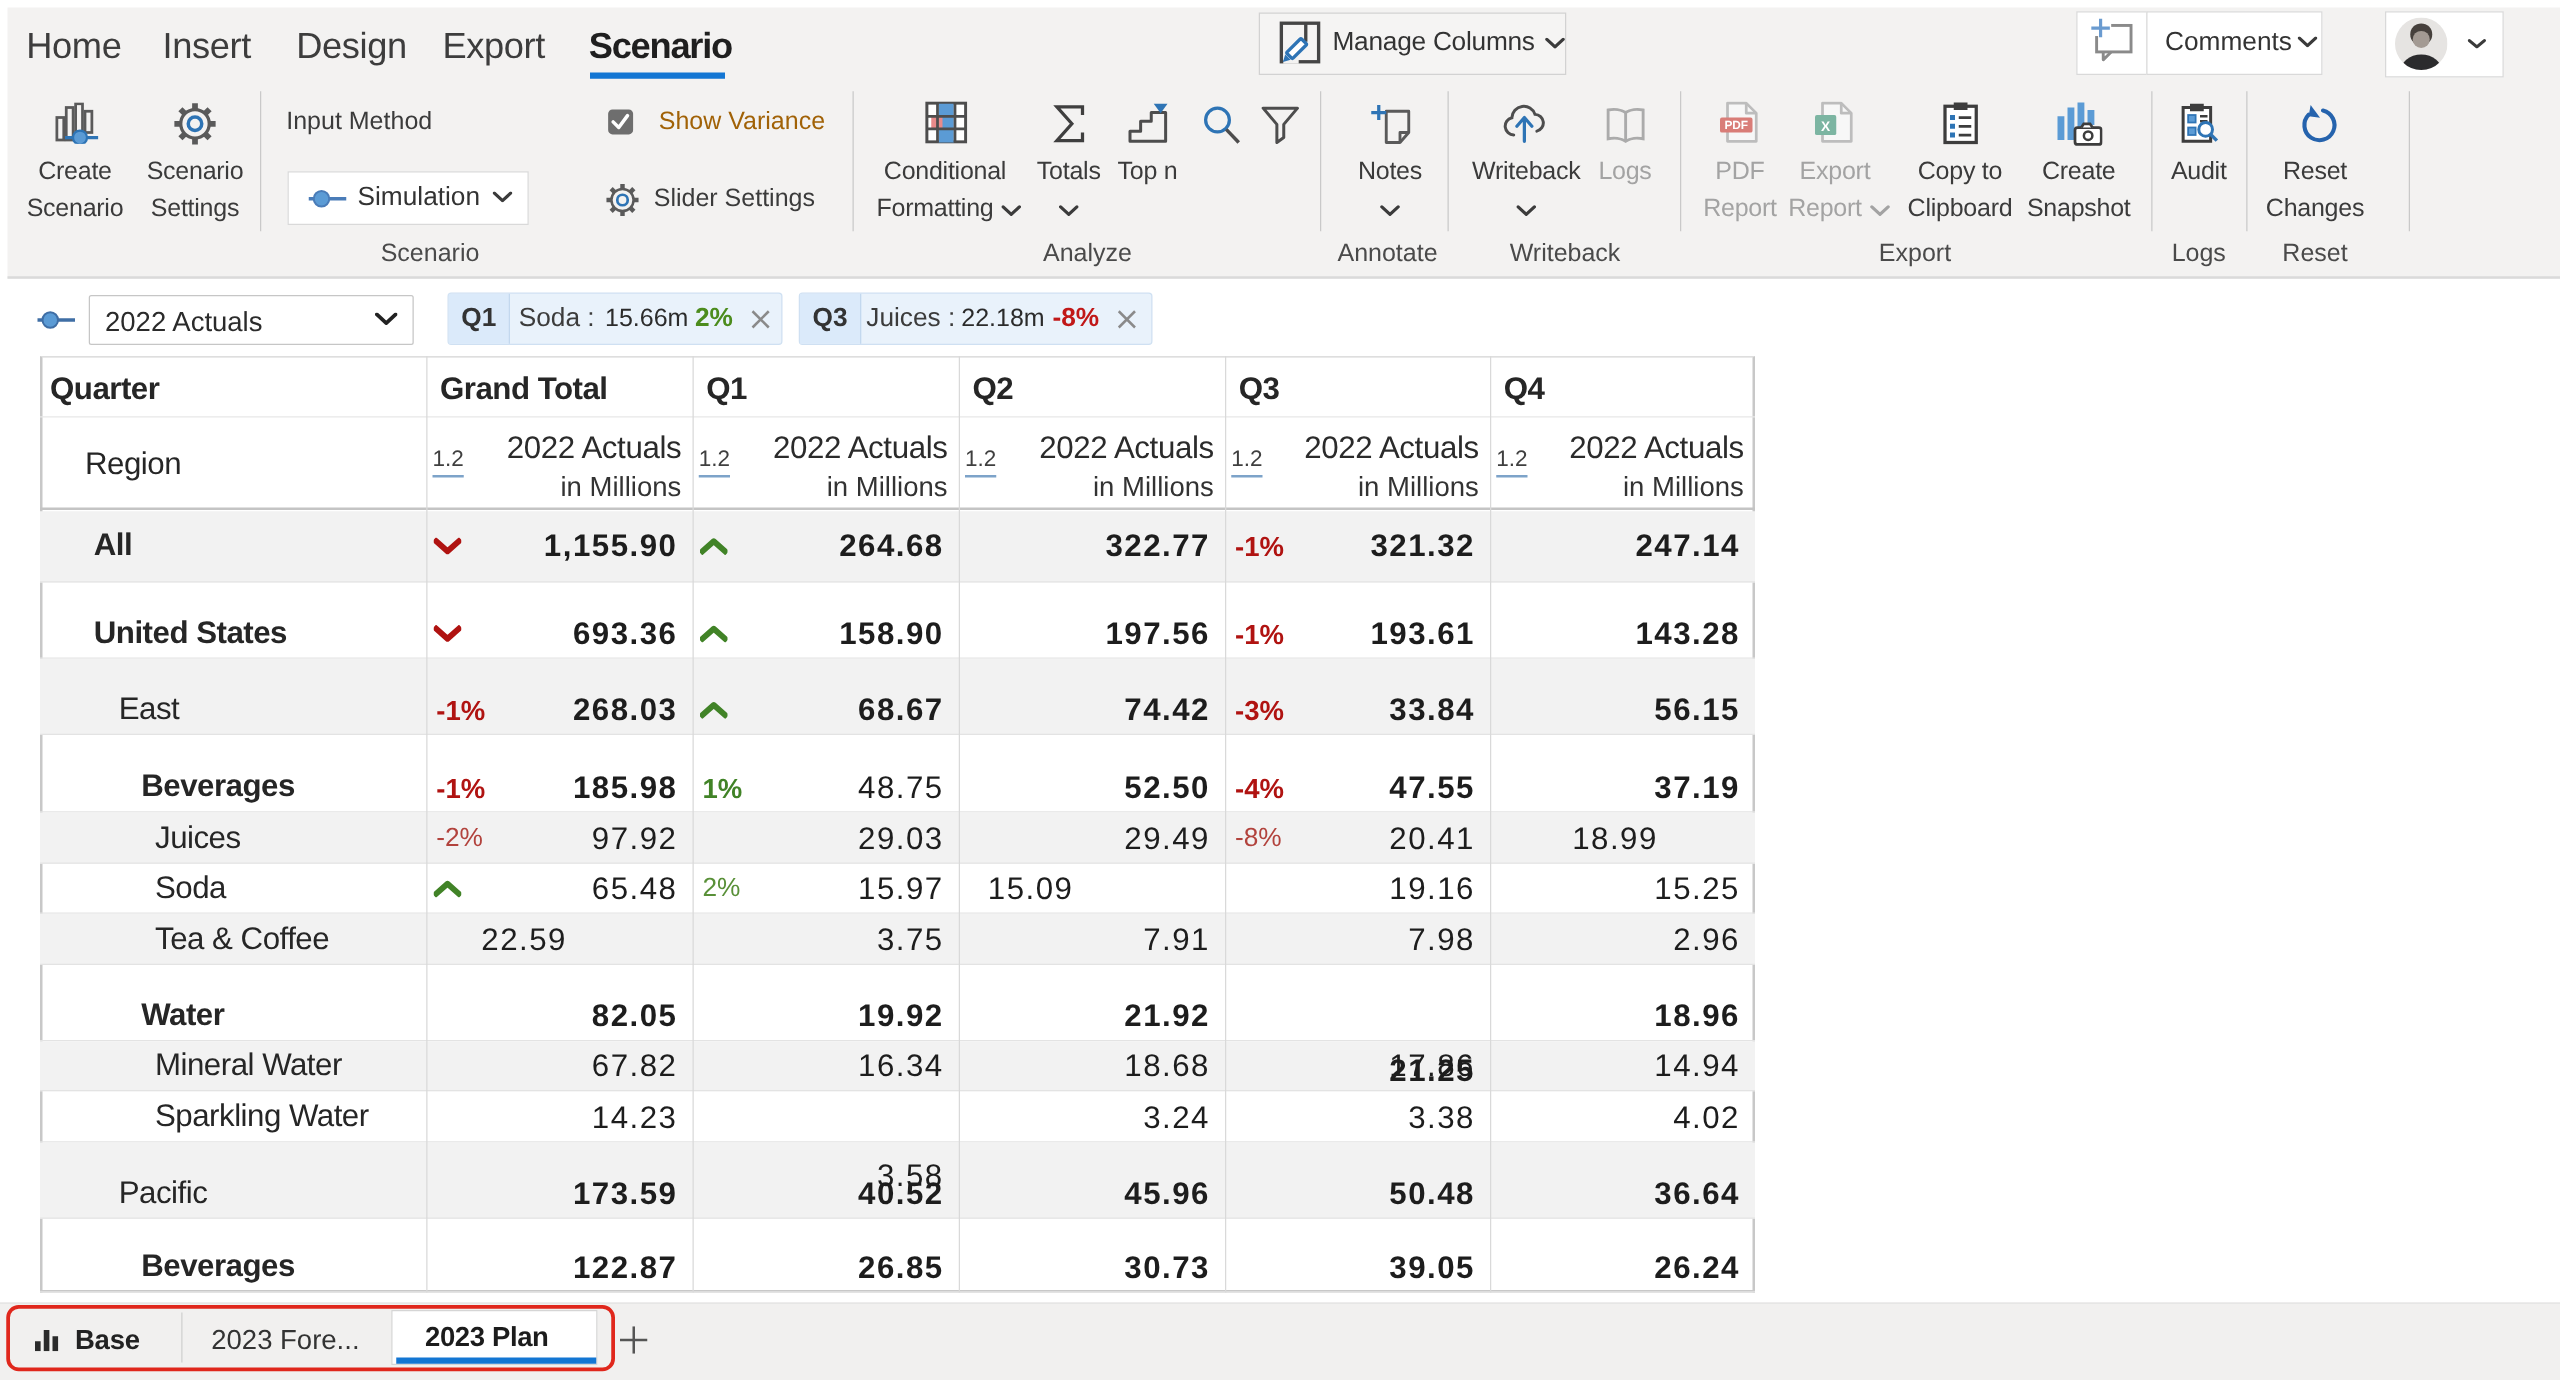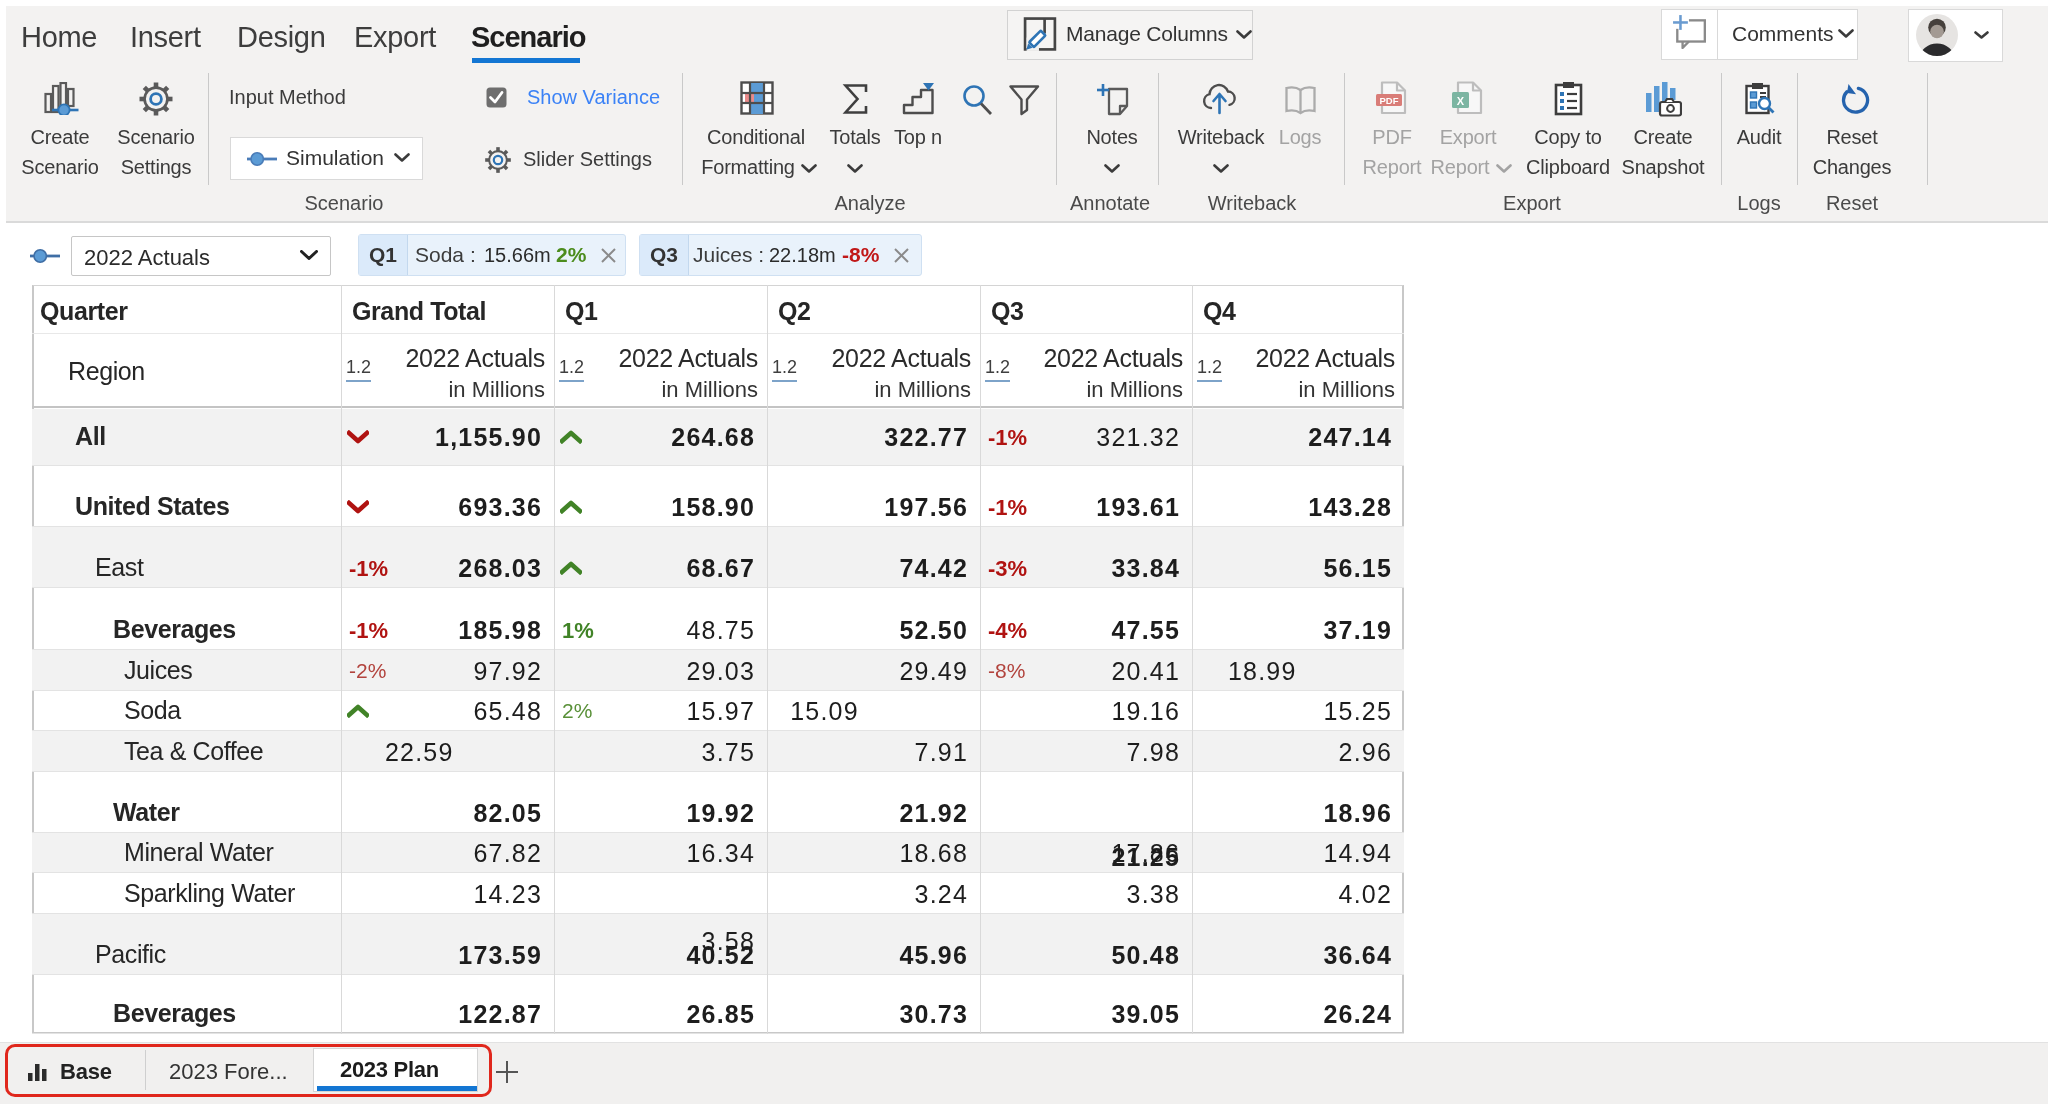--- a/index.html
+++ b/index.html
@@ -62,21 +62,21 @@
     <circle cx="11.2" cy="9.0" r="6.2" fill="#5b9bd5" stroke="#4a7cb8" stroke-width="1.6"></circle>
   </svg>
 <div class="abs" style="left:286px;top:146px;font-size:21px;color:#333">Simulation</div>
 <svg class="abs" style="left:394px;top:153px" width="16" height="9" viewBox="0 0 16 9">
     <polyline points="1.5,1.5 8.0,7.5 14.5,1.5" fill="none" stroke="#3b3b3b" stroke-width="2.6" stroke-linecap="round" stroke-linejoin="round"></polyline>
   </svg>
 <svg class="abs" style="left:486px;top:87px" width="21" height="21" viewBox="0 0 21 21">
     <rect x="0.5" y="0.5" width="20" height="20" rx="3.5" fill="#6e6e6e"></rect>
     <polyline points="4.5,10.5 9,15 16,5.5" fill="none" stroke="#fff" stroke-width="2.8" stroke-linecap="round" stroke-linejoin="round"></polyline>
   </svg>
-<div class="abs" style="left:527px;top:86px;font-size:20px;color:#3b82f6">Show Variance</div>
+<div class="abs" style="left:527px;top:86px;font-size:20px;color:#a16207">Show Variance</div>
 <svg class="abs" style="left:484px;top:146px" width="28" height="28" viewBox="0 0 36 36">
     <line x1="18" y1="1.5" x2="18" y2="6.5" stroke="#5a5a5a" stroke-width="4.6" transform="rotate(0 18 18)"></line>
     <line x1="18" y1="1.5" x2="18" y2="6.5" stroke="#5a5a5a" stroke-width="4.6" transform="rotate(45 18 18)"></line>
     <line x1="18" y1="1.5" x2="18" y2="6.5" stroke="#5a5a5a" stroke-width="4.6" transform="rotate(90 18 18)"></line>
     <line x1="18" y1="1.5" x2="18" y2="6.5" stroke="#5a5a5a" stroke-width="4.6" transform="rotate(135 18 18)"></line>
     <line x1="18" y1="1.5" x2="18" y2="6.5" stroke="#5a5a5a" stroke-width="4.6" transform="rotate(180 18 18)"></line>
     <line x1="18" y1="1.5" x2="18" y2="6.5" stroke="#5a5a5a" stroke-width="4.6" transform="rotate(225 18 18)"></line>
     <line x1="18" y1="1.5" x2="18" y2="6.5" stroke="#5a5a5a" stroke-width="4.6" transform="rotate(270 18 18)"></line>
     <line x1="18" y1="1.5" x2="18" y2="6.5" stroke="#5a5a5a" stroke-width="4.6" transform="rotate(315 18 18)"></line>
     <circle cx="18" cy="18" r="11.4" fill="#f3f2f1" stroke="#5a5a5a" stroke-width="2.6"></circle>
@@ -353,21 +353,21 @@
       <polyline points="2,3 11,11 20,3" fill="none" stroke="#b01311" stroke-width="4.6" stroke-linejoin="round" stroke-linecap="square"></polyline>
     </svg>
   </div>
 <div class="num" style="left:554px;top:423px;width:201px;text-align:right;font-weight:bold;">264.68</div>
 <div class="abs" style="left:560px;top:430px">
     <svg width="22" height="14" viewBox="0 0 22 14" style="display:block">
       <polyline points="2,11 11,3 20,11" fill="none" stroke="#418327" stroke-width="4.6" stroke-linejoin="round" stroke-linecap="square"></polyline>
     </svg>
   </div>
 <div class="num" style="left:767px;top:423px;width:201px;text-align:right;font-weight:bold;">322.77</div>
-<div class="num" style="left:980px;top:423px;width:200px;text-align:right;font-weight:normal;">321.32</div>
+<div class="num" style="left:980px;top:423px;width:200px;text-align:right;font-weight:bold;">321.32</div>
 <div class="abs" style="left:988px;top:425px;font-size:22px;color:#b01311;font-weight:bold;">-1%</div>
 <div class="num" style="left:1192px;top:423px;width:200px;text-align:right;font-weight:bold;">247.14</div>
 <div class="rowlab" style="left:75px;top:492px;font-weight:bold;">United States</div>
 <div class="num" style="left:341px;top:493px;width:201px;text-align:right;font-weight:bold;">693.36</div>
 <div class="abs" style="left:347px;top:500px">
     <svg width="22" height="14" viewBox="0 0 22 14" style="display:block">
       <polyline points="2,3 11,11 20,3" fill="none" stroke="#b01311" stroke-width="4.6" stroke-linejoin="round" stroke-linecap="square"></polyline>
     </svg>
   </div>
 <div class="num" style="left:554px;top:493px;width:201px;text-align:right;font-weight:bold;">158.90</div>
@@ -402,21 +402,21 @@
 <div class="num" style="left:980px;top:616px;width:200px;text-align:right;font-weight:bold;">47.55</div>
 <div class="abs" style="left:988px;top:618px;font-size:22px;color:#b01311;font-weight:bold;">-4%</div>
 <div class="num" style="left:1192px;top:616px;width:200px;text-align:right;font-weight:bold;">37.19</div>
 <div class="rowlab" style="left:124px;top:656px;">Juices</div>
 <div class="num" style="left:341px;top:657px;width:201px;text-align:right;">97.92</div>
 <div class="abs" style="left:349px;top:659px;font-size:21px;color:#b2433d;font-weight:normal;">-2%</div>
 <div class="num" style="left:554px;top:657px;width:201px;text-align:right;">29.03</div>
 <div class="num" style="left:767px;top:657px;width:201px;text-align:right;">29.49</div>
 <div class="num" style="left:980px;top:657px;width:200px;text-align:right;padding-left:24px;">20.41</div>
 <div class="abs" style="left:988px;top:659px;font-size:21px;color:#b2433d;font-weight:normal;">-8%</div>
-<div class="num" style="left:1192px;top:657px;width:200px;text-align:left;padding-left:36px;">18.99</div>
+<div class="num" style="left:1192px;top:657px;width:200px;text-align:center;">18.99</div>
 <div class="rowlab" style="left:124px;top:696px;">Soda</div>
 <div class="num" style="left:341px;top:697px;width:201px;text-align:right;">65.48</div>
 <div class="abs" style="left:347px;top:704px">
     <svg width="22" height="14" viewBox="0 0 22 14" style="display:block">
       <polyline points="2,11 11,3 20,11" fill="none" stroke="#418327" stroke-width="4.6" stroke-linejoin="round" stroke-linecap="square"></polyline>
     </svg>
   </div>
 <div class="num" style="left:554px;top:697px;width:201px;text-align:right;">15.97</div>
 <div class="abs" style="left:562px;top:699px;font-size:21px;color:#599038;font-weight:normal;">2%</div>
 <div class="num" style="left:724px;top:697px;width:201px;text-align:center;">15.09</div>

